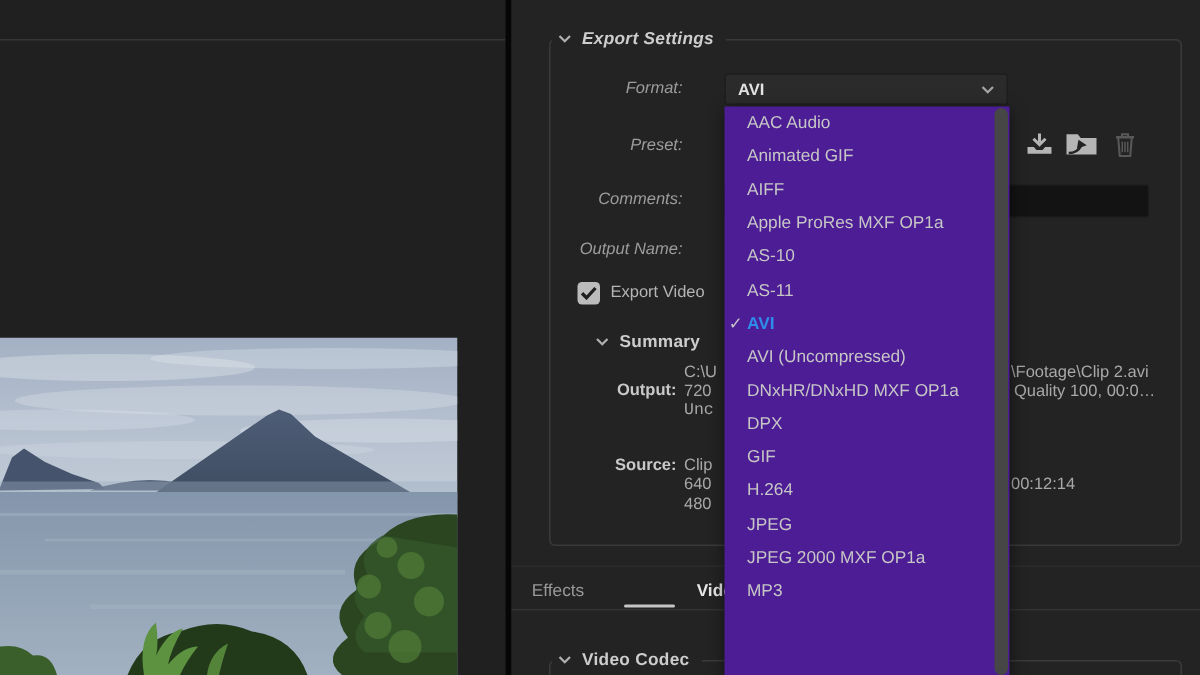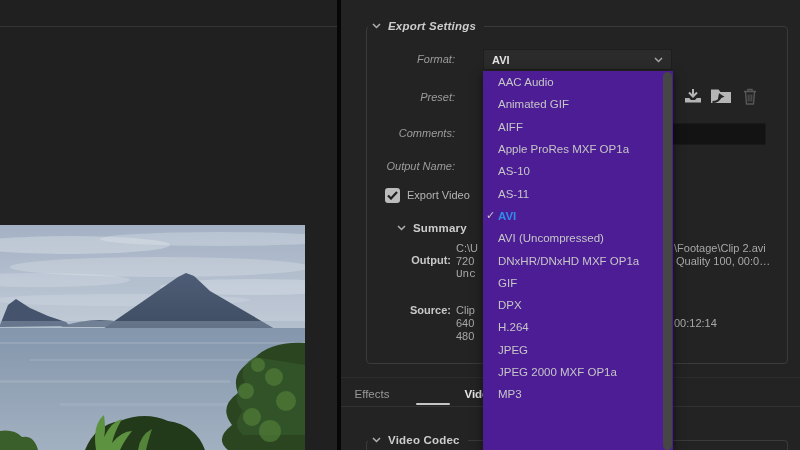--- a/index.html
+++ b/index.html
@@ -227,28 +227,28 @@
       <div class="dd-item">
         <span class="dd-check"></span>
         <span class="dd-label">AVI (Uncompressed)</span>
       </div>
       <div class="dd-item">
         <span class="dd-check"></span>
         <span class="dd-label">DNxHR/DNxHD MXF OP1a</span>
       </div>
       <div class="dd-item">
         <span class="dd-check"></span>
+        <span class="dd-label">DPX</span>
+      </div>
+      <div class="dd-item">
+        <span class="dd-check"></span>
         <span class="dd-label">GIF</span>
       </div>
       <div class="dd-item">
         <span class="dd-check"></span>
-        <span class="dd-label">DPX</span>
-      </div>
-      <div class="dd-item">
-        <span class="dd-check"></span>
         <span class="dd-label">H.264</span>
       </div>
       <div class="dd-item">
         <span class="dd-check"></span>
         <span class="dd-label">JPEG</span>
       </div>
       <div class="dd-item">
         <span class="dd-check"></span>
         <span class="dd-label">JPEG 2000 MXF OP1a</span>
       </div>

